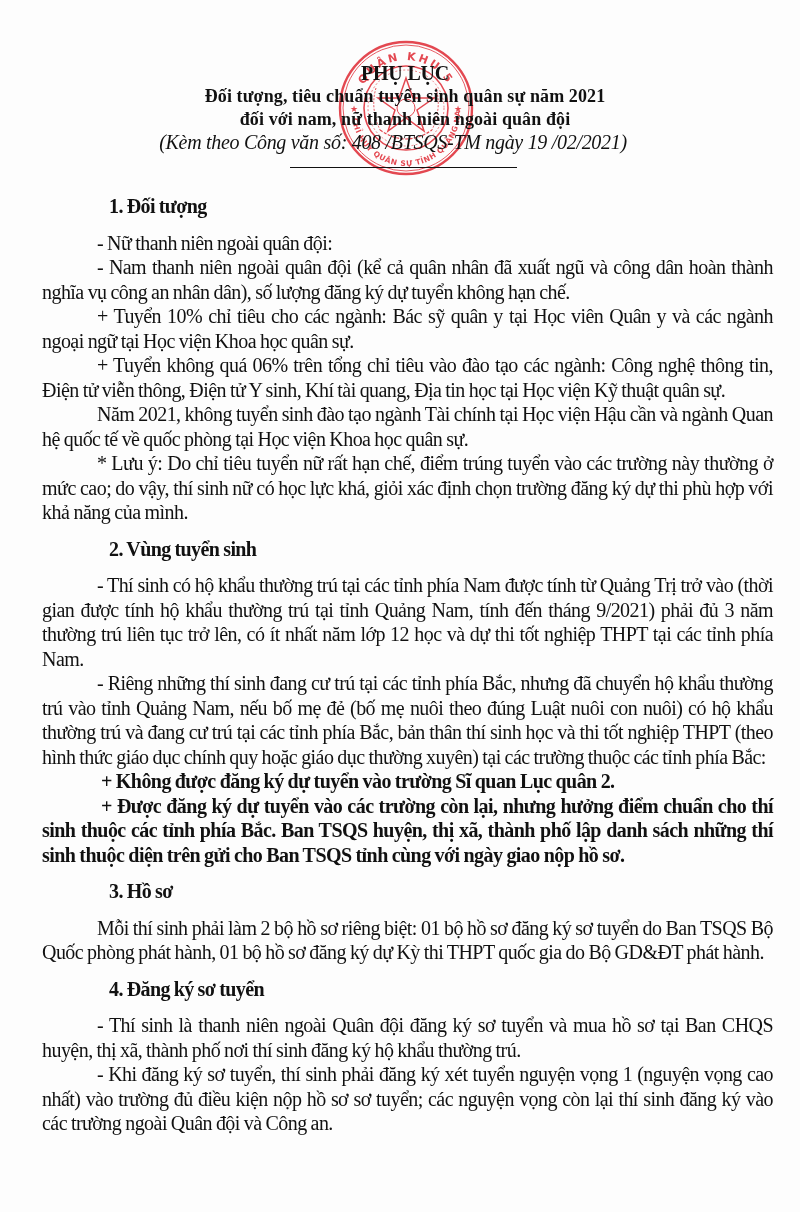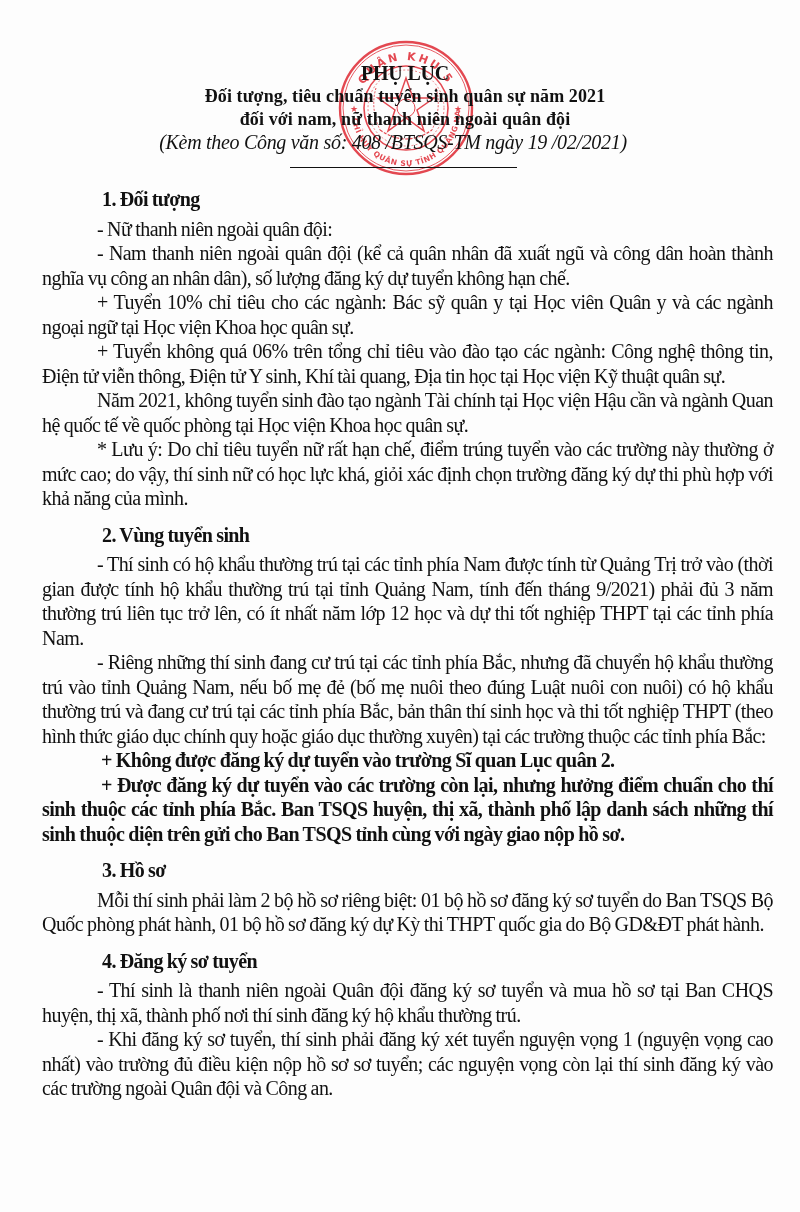--- a/index.html
+++ b/index.html
@@ -8,21 +8,21 @@
   .page { position:absolute; left:0; top:0; width:800px; height:1212px; background:#fdfdfd; }
   .stamp { position:absolute; left:336px; top:38px; width:140px; height:140px; z-index:1; opacity:0.88; }
   .header { position:absolute; left:0; top:62px; width:800px; text-align:center; z-index:2; }
   .header .title { font-weight:bold; font-size:20px; line-height:23px; margin-left:10px; letter-spacing:-0.2px;text-align:center; }
   .header .sub { font-weight:bold; font-size:18px; line-height:23px; letter-spacing:0.1px; margin-left:10px; }
   .header .ref { font-style:italic; font-size:20px; line-height:23px; margin-left:-14px; letter-spacing:-0.3px; }
   .rule { position:absolute; left:290px; top:167px; width:227px; height:1.4px; background:#111; z-index:2; }
   .body { position:absolute; left:42px; top:182px; width:731px; z-index:2;
           font-size:20px; line-height:24.5px; letter-spacing:-0.55px; word-spacing:-0.5px; }
   .body p { margin:0; text-align:justify; text-indent:55px; }
-  .body h2 { margin:5px; font-size:20px; line-height:24.5px; font-weight:bold; padding-left:55px; letter-spacing:-0.6px; }
+  .body h2 { margin:12px; font-size:20px; line-height:24.5px; font-weight:bold; padding-left:55px; letter-spacing:-0.6px; }
   .body h2.gap { margin-top:12px; }
   .body p.it { letter-spacing:-0.5px; }
   .body p.sub2 { text-indent:59px;font-weight:bold; }
 </style>
 </head>
 <body>
 
 <div class="page">
 
   <svg class="stamp" viewBox="0 0 140 140">

